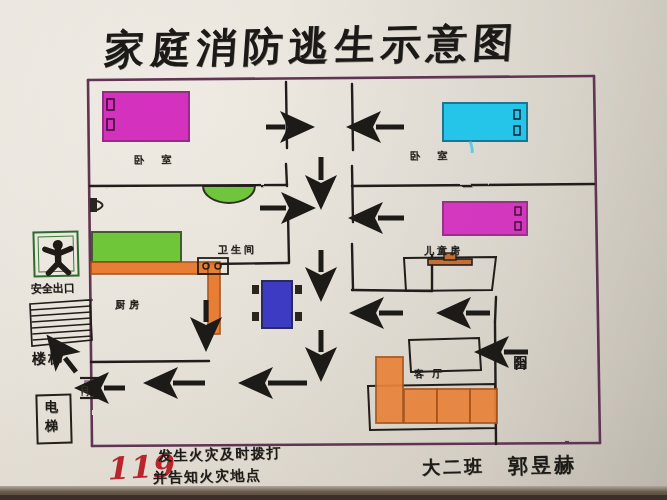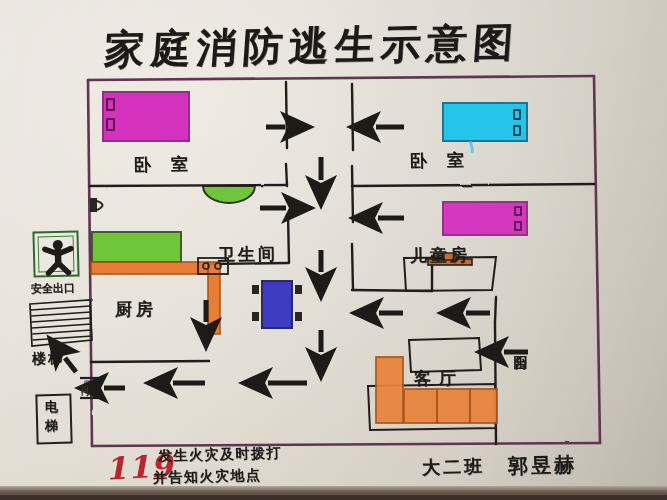--- a/index.html
+++ b/index.html
@@ -52,21 +52,21 @@
 
   
   .lbl {
     position: absolute;
     font-family: "DejaVu Serif", serif;
     font-weight: bold;
     color: #1d1b18;
     white-space: nowrap;
     text-shadow: 0.5px 0.5px 0 rgba(30,25,20,0.4);
   }
-  .room { font-size: 17px; letter-spacing: 7px; transform: rotate(-0.8deg); }
+  .room { font-size: 10px; letter-spacing: 7px; transform: rotate(-0.8deg); }
   .small { font-size: 12px; letter-spacing: 1px; }
 
   
   #exitsign {
     position: absolute; left: 33px; top: 231px;
     width: 46px; height: 46px;
     border: 2.5px solid #2f6b2f;
     background: #ece8df;
     transform: rotate(-1.5deg);
   }
@@ -251,21 +251,21 @@
     <path d="M205,383 L173,383"></path>
     <path d="M125,388 L104,388"></path>
 
     <path d="M76,372 L65,358"></path>
   </g>
 </svg>
 
 <div class="lbl room" style="left:134px; top:153px;">卧  室</div>
 <div class="lbl room" style="left:410px; top:149px;">卧  室</div>
 <div class="lbl room" style="left:202px; top:243px; letter-spacing:3px;margin-left:16px;">卫生间</div>
-<div class="lbl room" style="left:410px; top:244px; letter-spacing:3px;">儿童房</div>
+<div class="lbl room" style="left:424px; top:244px; letter-spacing:3px;">儿童房</div>
 <div class="lbl room" style="left:115px; top:298px; letter-spacing:4px;">厨房</div>
 <div class="lbl room" style="left:414px; top:367px; letter-spacing:8px;font-family:Liberation Serif, serif;">客厅</div>
 
 <div class="lbl small" style="left:512px; top:344px; font-size:14px; letter-spacing:0; writing-mode:vertical-rl; text-orientation:upright;">阳台</div>
 
 <div id="exitsign">
   <div class="inner"></div>
   <svg viewBox="0 0 46 46" style="position:absolute;left:0;top:0;width:46px;height:46px;">
     <circle cx="23" cy="12" r="5" fill="#1f1c18"></circle>
     <path d="M23,17 L23,31" stroke="#1f1c18" stroke-width="6.5" stroke-linecap="round"></path>

